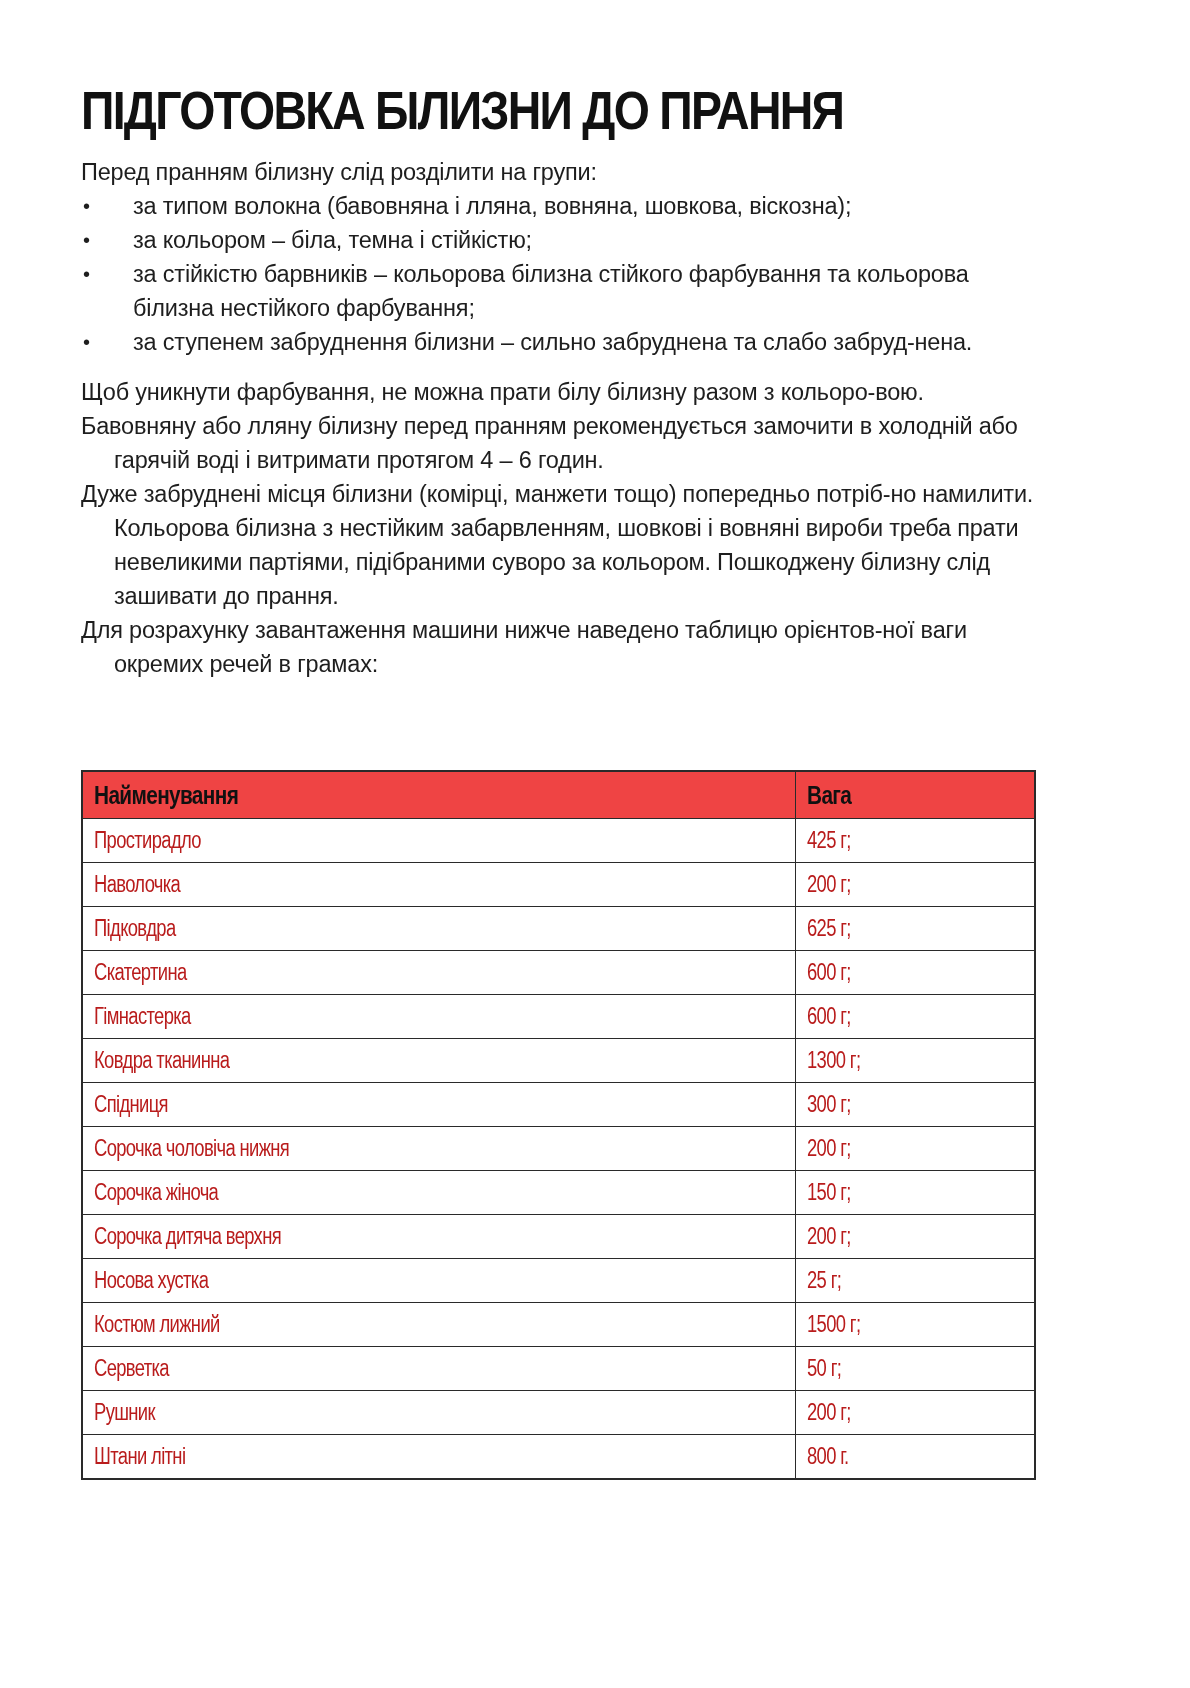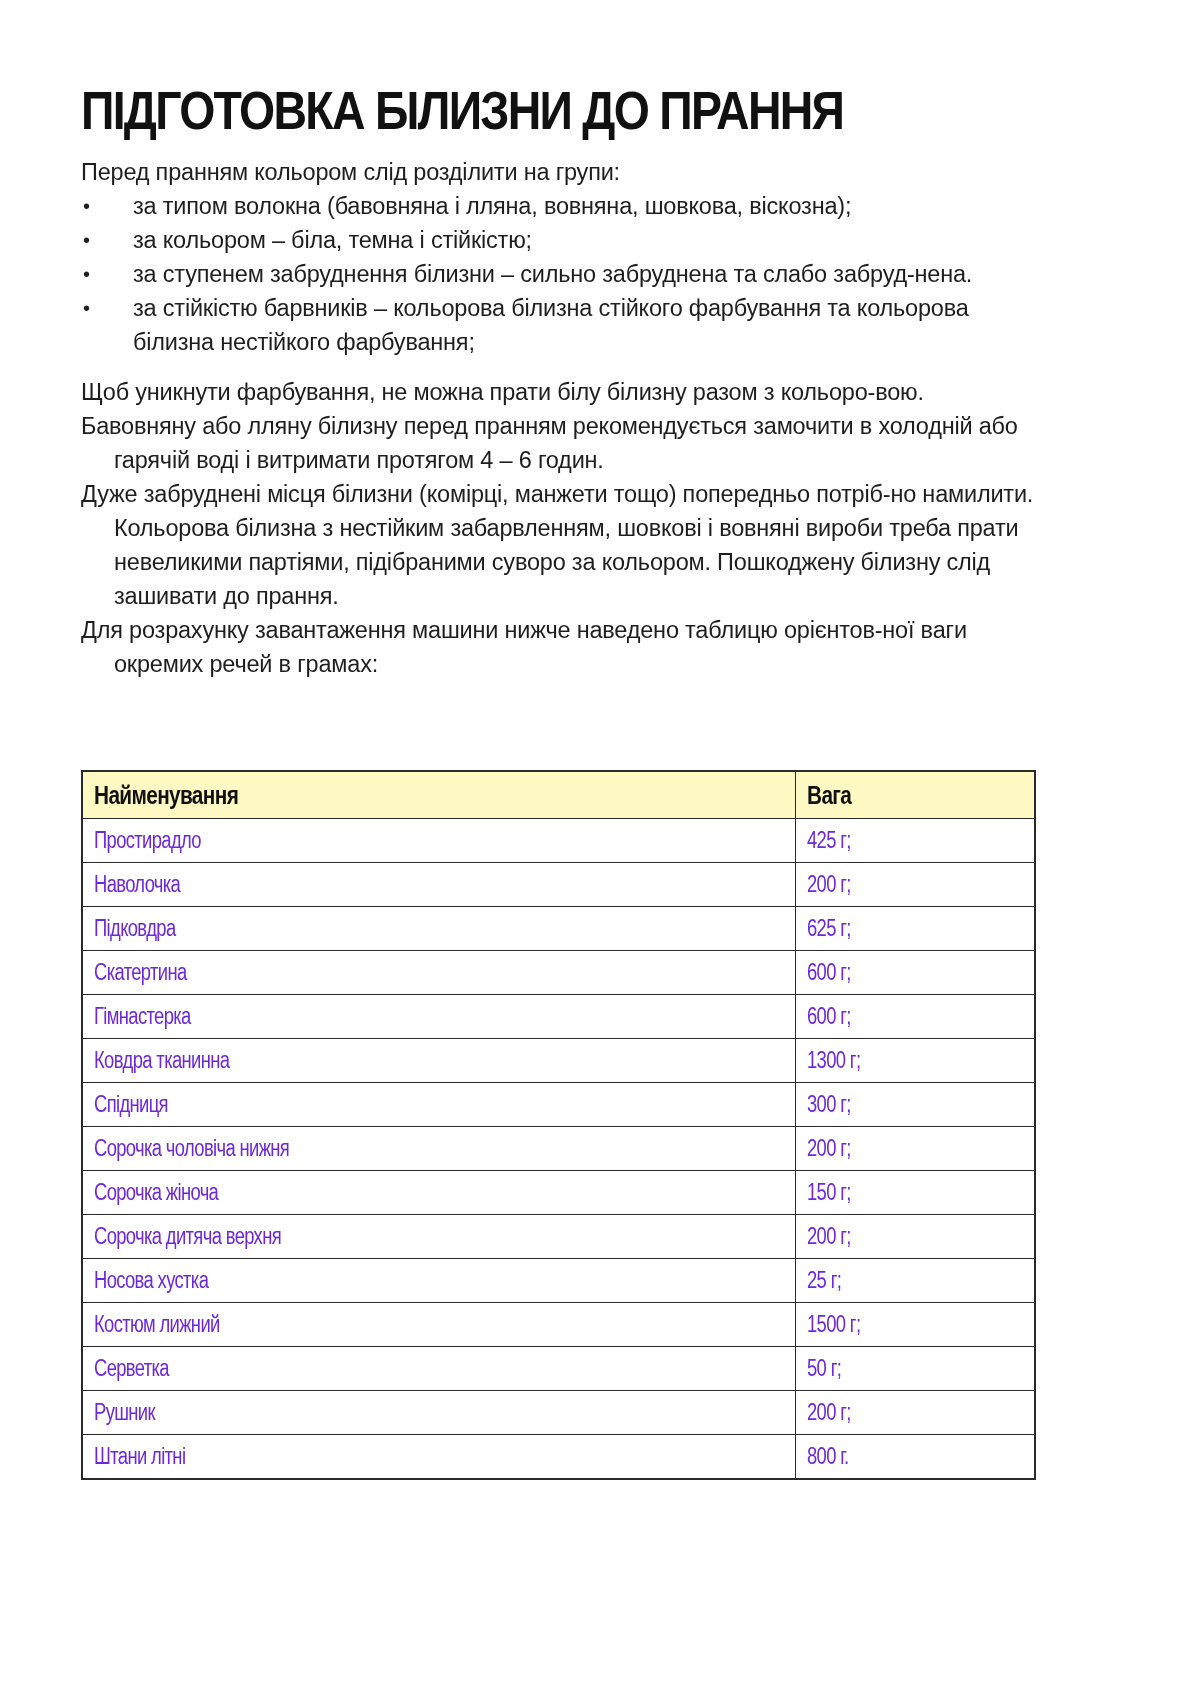--- a/index.html
+++ b/index.html
@@ -19,38 +19,38 @@
   ul.groups { list-style: none; margin: 0; padding: 0; }
   ul.groups li { position: relative; padding-left: 52px; }
   ul.groups li::before { content: "•"; position: absolute; left: 2px; top: 0; font-size: 20px; }
   .para { padding-left: 33px; text-indent: -33px; }
   .gap { height: 16px; }
   table.weights { position: absolute; top: 770px; left: 0; width: 955px;
                   border-collapse: collapse; border: 2px solid #2a2a2a; }
   table.weights th, table.weights td { border: 1.5px solid #2a2a2a; text-align: left;
         padding: 0 11px; height: 43px; font-family: "Liberation Sans", sans-serif;
         letter-spacing: -0.8px; }
-  table.weights th { background: #fef9c3; height: 46px; font-size: 26px; font-weight: 700; color: #111; }
-  table.weights td { font-size: 23px; color: #6d28d9; }
+  table.weights th { background: #ef4444; height: 46px; font-size: 26px; font-weight: 700; color: #111; }
+  table.weights td { font-size: 23px; color: #b91c1c; }
   .col-name { width: 690px; }
   .narrow { display: inline-block; transform: scaleX(0.8); transform-origin: left center; white-space: nowrap; }
 </style>
 </head>
 <body>
 
 <div class="page">
   <h1 class="title">ПІДГОТОВКА БІЛИЗНИ ДО ПРАННЯ</h1>
 
   <div class="body-text">
-    <p class="intro">Перед пранням кольором слід розділити на групи:</p>
+    <p class="intro">Перед пранням білизну слід розділити на групи:</p>
     <ul class="groups">
       <li>за типом волокна (бавовняна і лляна, вовняна, шовкова, віскозна);</li>
       <li>за кольором – біла, темна і стійкістю;</li>
+      <li>за стійкістю барвників – кольорова білизна стійкого фарбування та кольорова білизна нестійкого фарбування;</li>
       <li>за ступенем забруднення білизни – сильно забруднена та слабо забруд-нена.</li>
-      <li>за стійкістю барвників – кольорова білизна стійкого фарбування та кольорова білизна нестійкого фарбування;</li>
     </ul>
     <div class="gap"></div>
     <p class="para">Щоб уникнути фарбування, не можна прати білу білизну разом з кольоро-вою.</p>
     <p class="para">Бавовняну або лляну білизну перед пранням рекомендується замочити в холодній або гарячій воді і витримати протягом 4 – 6 годин.</p>
     <p class="para">Дуже забруднені місця білизни (комірці, манжети тощо) попередньо потріб-но намилити. Кольорова білизна з нестійким забарвленням, шовкові і вовняні вироби треба прати невеликими партіями, підібраними суворо за кольором. Пошкоджену білизну слід зашивати до прання.</p>
     <p class="para">Для розрахунку завантаження машини нижче наведено таблицю орієнтов-ної ваги окремих речей в грамах:</p>
   </div>
 
   <table class="weights">
     <thead>

